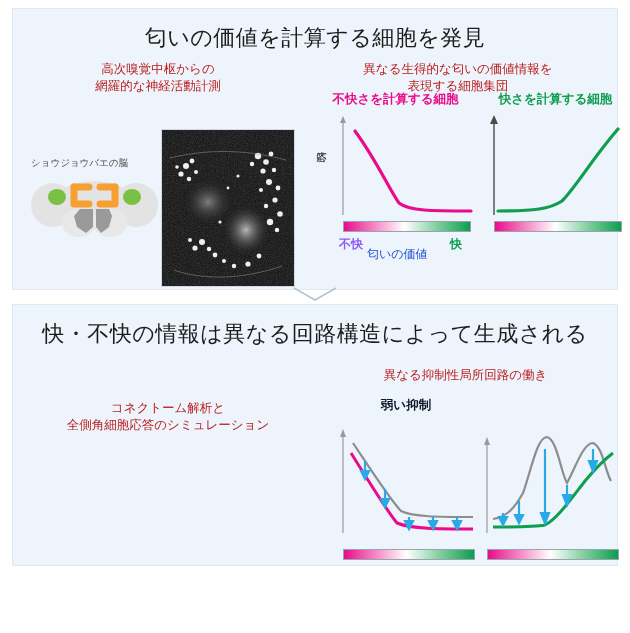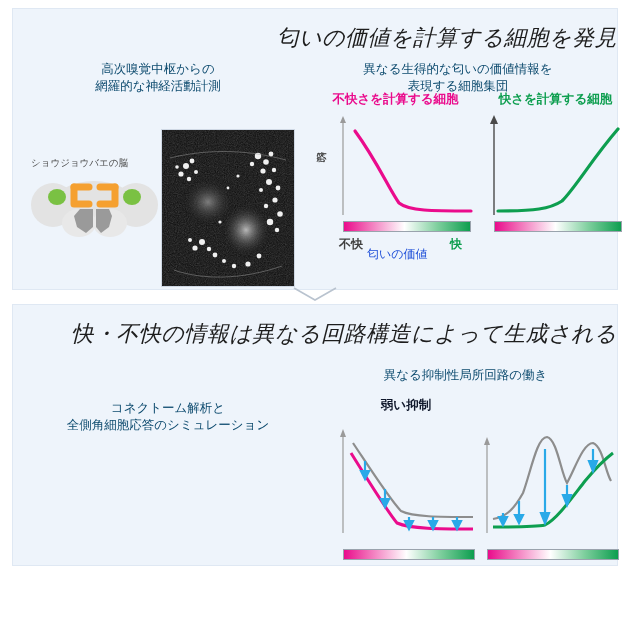--- a/index.html
+++ b/index.html
@@ -14,30 +14,29 @@
   .panel {
     position: absolute;
     left: 12px; right: 12px;
     background: #eef4fb;
     border: 1px solid #dfe8f3;
   }
   #panel-top    { top: 8px;   height: 282px; }
   #panel-bottom { top: 304px; height: 262px; }
 
   .sec-title {
-    text-align: right;
+    text-align: center;
     color: #1d1d1d;
     font-size: 22px;
     letter-spacing: 0.5px;
     white-space: nowrap;
-    font-style: italic;
   }
   .sub-title {
     text-align: center;
-    color: #0c4a6e;
+    color: #b91c1c;
     font-size: 12.5px;
     line-height: 1.35;
     white-space: nowrap;
   }
   .tiny-label { font-size: 9.5px; color: #4a4a4a; white-space: nowrap; }
 
   
   #chevron { position: absolute; left: 292px; top: 286px; width: 46px; height: 16px; }
 
   
@@ -186,21 +185,21 @@
 
     <div class="chart" id="chart-unpleasant" style="left:300px; top:82px; width:165px; height:170px;">
       <div class="chart-title" style="color:#ea0b8c;">不快さを計算する細胞</div>
       <div class="axis-ylabel" style="left:2px; top:52px;">応答</div>
       <svg style="position:absolute; left:24px; top:24px;" width="140" height="110" viewBox="0 0 140 110">
         <line x1="6" y1="4" x2="6" y2="100" stroke="#9a9a9a" stroke-width="1.2"></line>
         <path d="M6 1 L3 8 L9 8 Z" fill="#9a9a9a"></path>
         <path d="M18 16 C40 46 52 74 62 88 C72 96 95 96 134 96" fill="none" stroke="#ea0b8c" stroke-width="3.2" stroke-linecap="round"></path>
       </svg>
       <div class="grad-bar" style="left:30px; top:130px; width:128px;"></div>
-      <div class="endlabel" style="left:26px; top:145px; color:#404040;">不快</div>
+      <div class="endlabel" style="left:26px; top:145px; color:#8b5cf6;">不快</div>
       <div class="endlabel" style="left:137px; top:145px; color:#0d9e4f;">快</div>
       <div class="axis-xlabel" style="left:54px; top:155px;">匂いの価値</div>
     </div>
 
     <div class="chart" id="chart-pleasant" style="left:465px; top:82px; width:155px; height:170px;">
       <div class="chart-title" style="color:#0d9e4f;">快さを計算する細胞</div>
       <svg style="position:absolute; left:10px; top:24px;" width="140" height="110" viewBox="0 0 140 110">
         <line x1="6" y1="4" x2="6" y2="100" stroke="#4a4a4a" stroke-width="1.4"></line>
         <path d="M6 0 L2 9 L10 9 Z" fill="#4a4a4a"></path>
         <path d="M10 96 C46 96 62 94 74 86 C88 72 104 44 130 14" fill="none" stroke="#0d9e4f" stroke-width="3.2" stroke-linecap="round"></path>

